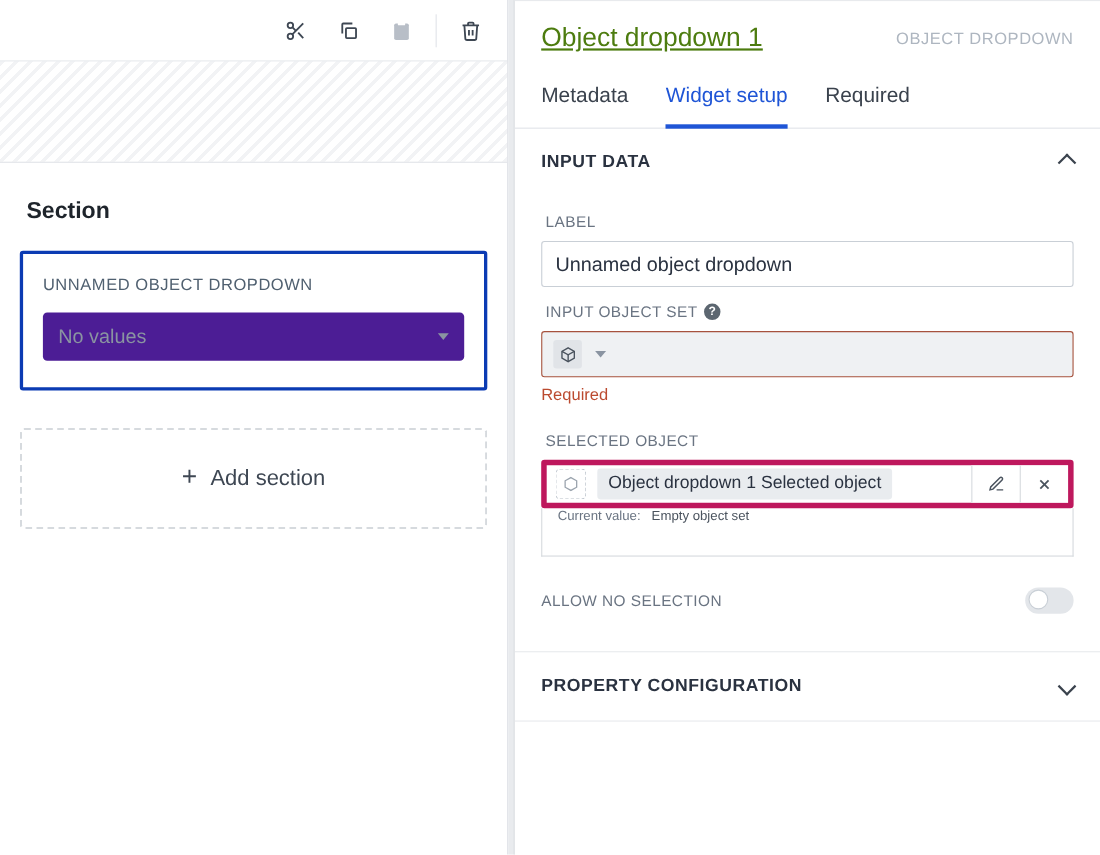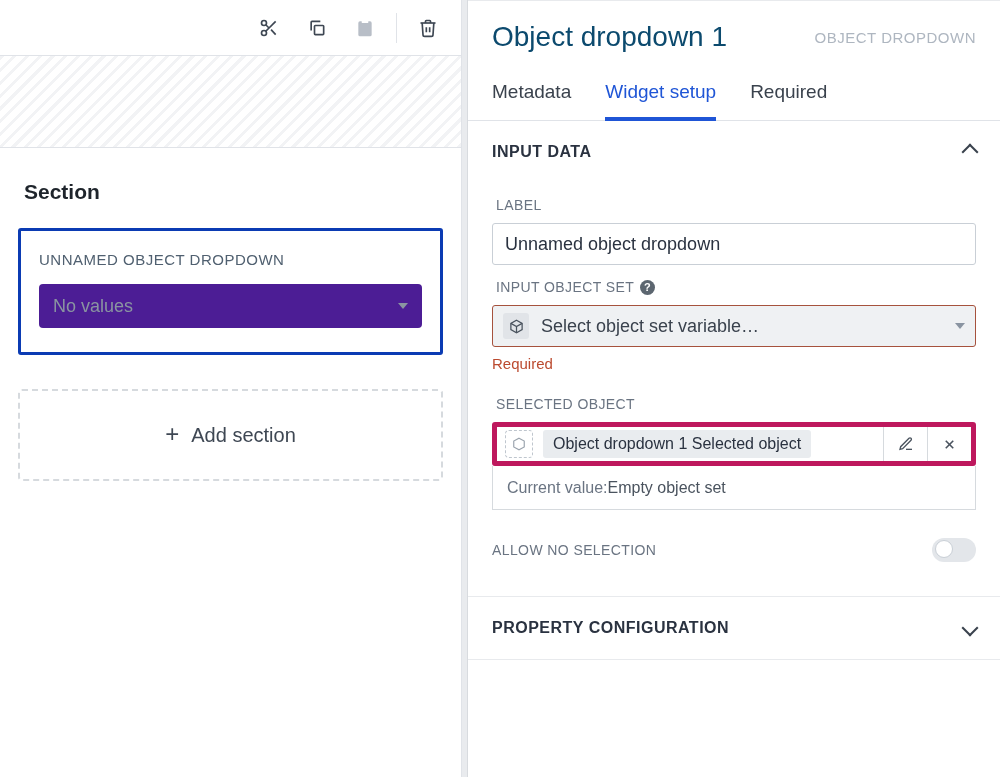--- a/index.html
+++ b/index.html
@@ -127,22 +127,23 @@
     flex-direction: column;
     border-top: 1px solid #e8eaed;
     background: #fff;
     overflow: hidden;
   }
   .rp-head {
     display: flex; align-items: center; justify-content: space-between;
     padding: 20px 24px 10px 24px;
   }
   .rp-title {
-    font-size: 28px;
-    color: #0c4a6e;
+    font-size: 24px;
+    color: #4d7c0f;
+    text-decoration: underline;
   }
   .rp-type {
     font-size: 15px;
     letter-spacing: 0.5px;
     color: #aeb6c0;
     text-transform: uppercase;
   }
   .tabs {
     display: flex;
     gap: 34px;
@@ -270,25 +271,25 @@
     border-left: 1px solid #d6dade;
     display: flex; align-items: center; justify-content: center;
     color: #4a535e;
     cursor: pointer;
     background: #fff;
   }
   .current-value {
     border: 1px solid #d6dade;
     border-top: none;
     height: 44px;
-    display: flex; align-items: center;
+    display: flex; align-items: flex-start;
     padding: 0 14px;
-    font-size: 16px;
+    font-size: 12px;
     color: #4a535e;
-    gap: 0;
+    gap: 10px;
   }
   .cv-label { color: #6a7482; }
   .allow-row {
     display: flex; align-items: center; justify-content: space-between;
     margin: 28px 0 20px 0;
   }
   .allow-row .field-label { margin: 0; }
 
   .toggle {
     width: 44px; height: 24px;
@@ -415,21 +416,20 @@
           <span class="help-circle">?</span>
         </div>
         <div class="variable-select">
           <span class="cube-chip">
             <svg width="15" height="15" viewBox="0 0 24 24" fill="none" stroke="currentColor" stroke-width="2">
               <path d="M12 2l9 5v10l-9 5-9-5V7z"></path>
                 <path d="M12 22V12"></path>
                 <path d="M21 7l-9 5-9-5"></path>
             </svg>
           </span>
-          <span class="vs-text">Select object set variable…</span>
           <span class="caret-down"></span>
         </div>
         <div class="error-text">Required</div>
 
         <div class="field-label" style="margin-top:24px">SELECTED OBJECT</div>
         <div class="sel-object-row">
           <div class="pill">
             <span class="pill-chip">
               <svg width="14" height="14" viewBox="0 0 24 24" fill="none" stroke="currentColor" stroke-width="2">
                 <path d="M12 2l9 5v10l-9 5-9-5V7z"></path>

